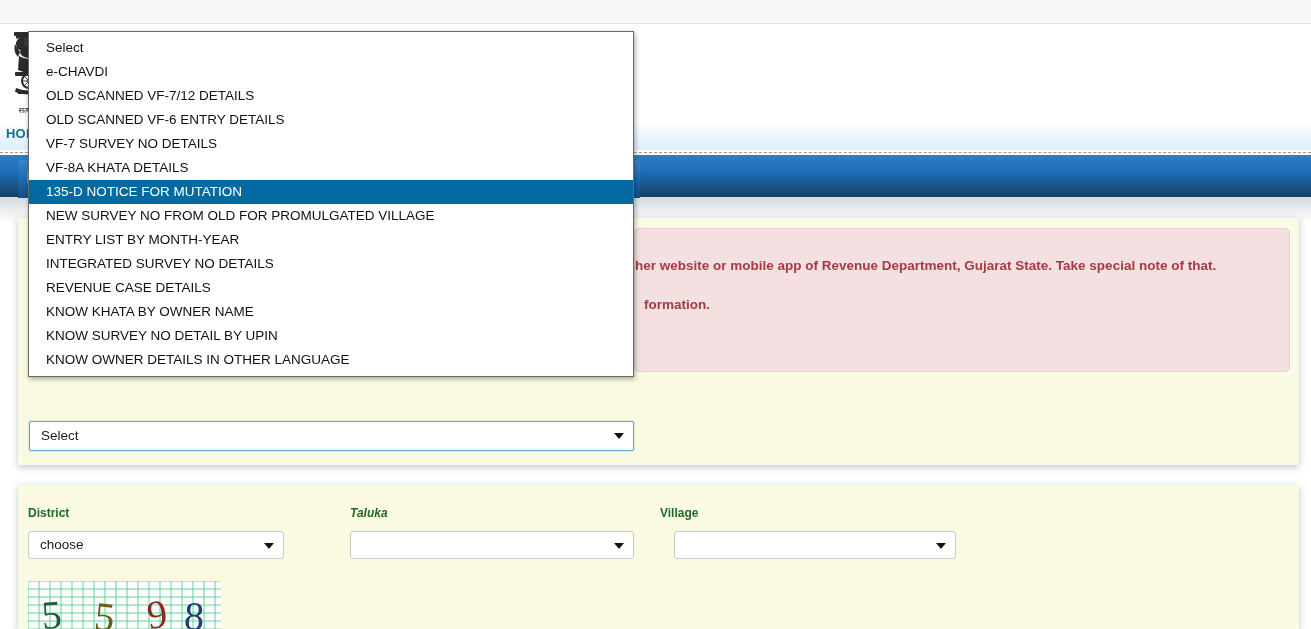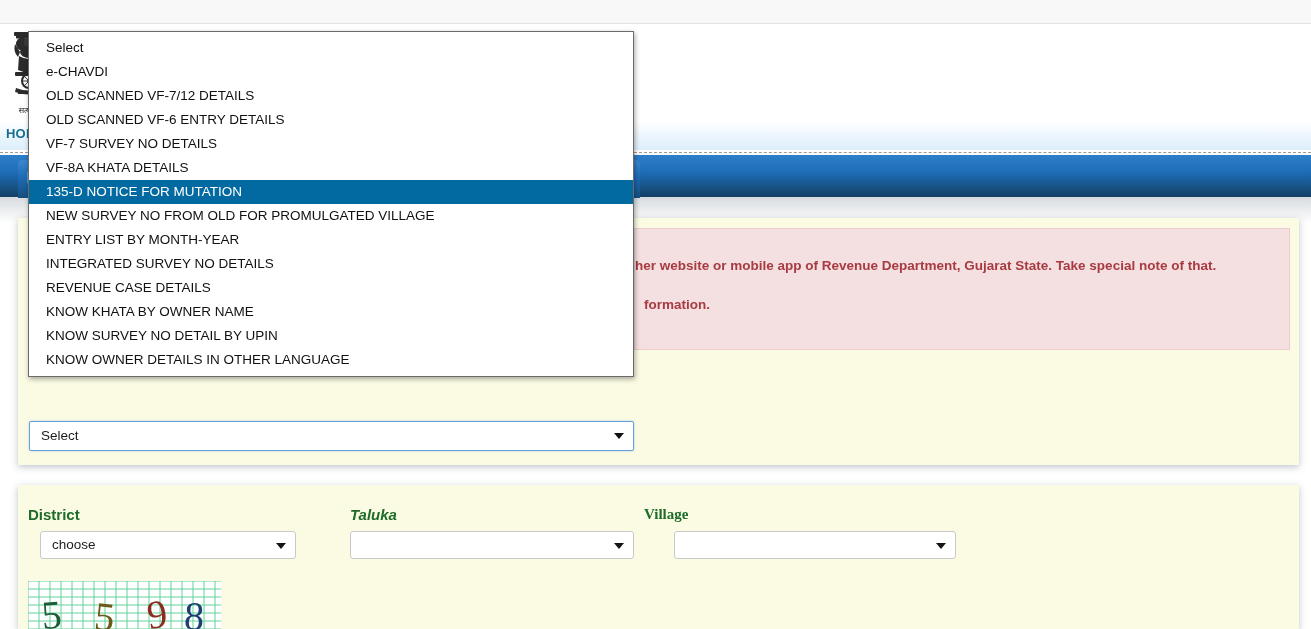--- a/index.html
+++ b/index.html
@@ -127,24 +127,24 @@
     left: 18px; top: 218px;
     width: 1281px; height: 247px;
     background: #fbfbe3;
     box-shadow: 0 2px 7px rgba(110,125,140,0.45);
   }
 
   
   .notice {
     position: absolute;
     left: 634px; top: 228px;
-    width: 656px; height: 122px;
+    width: 656px; height: 144px;
     background: #f4e0e1;
     border: 1px solid #eccccd;
-    border-radius: 0;
+    border-radius: 5px;
     padding: 30px 14px 0 0;
   }
 
   .notice-line {
     color: #a83a42;
     font-size: 13.5px;
     font-weight: bold;
     line-height: 16px;
     white-space: nowrap;
     font-family: "Liberation Sans", sans-serif;
@@ -211,21 +211,21 @@
   .panel-yellow-2 {
     position: absolute;
     left: 18px; top: 485px;
     width: 1281px; height: 144px;
     background: #fbfbe3;
     box-shadow: 0 2px 7px rgba(110,125,140,0.45);
   }
 
   .field-label {
     position: absolute;
-    font-size: 15px;
+    font-size: 12px;
     font-weight: bold;
     color: #1e6b2a;
     font-family: "Liberation Sans", sans-serif;
   }
 
   .field-select {
     position: absolute;
     height: 28px;
     background: #ffffff;
     border: 1px solid #c9c9c9;
@@ -244,23 +244,23 @@
     right: 9px; top: 11px;
     width: 0; height: 0;
     border-left: 5px solid transparent;
     border-right: 5px solid transparent;
     border-top: 6px solid #141414;
   }
 
   
   .lbl-district { left: 28px; top: 506px; }
   .lbl-taluka   { left: 350px; top: 506px; font-style: italic; }
-  .lbl-village  { left: 644px; top: 506px; font-family: Liberation Serif, serif; }
-
-  .sel-district { left: 28px;  top: 531px; width: 256px; margin-left: 12px; }
+  .lbl-village  { left: 660px; top: 506px; }
+
+  .sel-district { left: 28px;  top: 531px; width: 256px; }
   .sel-taluka   { left: 350px; top: 531px; width: 284px; }
   .sel-village  { left: 674px; top: 531px; width: 282px; }
 
   
   .captcha {
     position: absolute;
     left: 28px; top: 581px;
     width: 193px; height: 55px;
     background: #ffffff;
     overflow: hidden;

